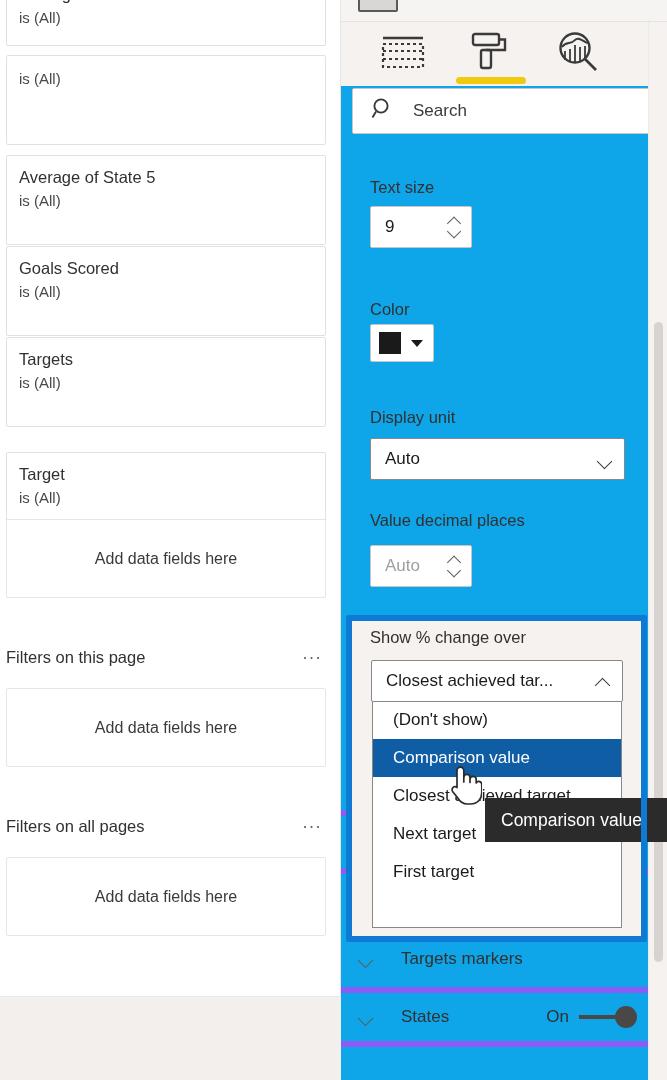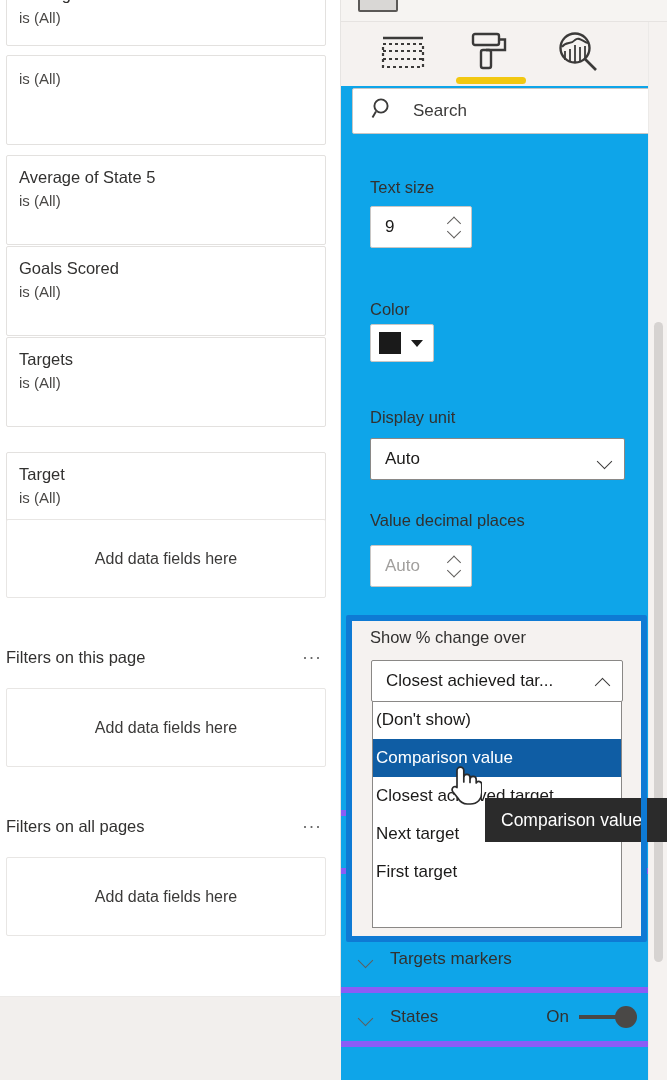--- a/index.html
+++ b/index.html
@@ -182,21 +182,21 @@
   }
   .sect-row .sr-chev {
     width: 14px; height: 9px; position: relative; margin-left: 18px; flex: none;
   }
   .sect-row .sr-chev::before {
     content: ""; position: absolute; left: 1px; top: 0;
     width: 10px; height: 10px;
     border-right: 1.6px solid #605e5c; border-bottom: 1.6px solid #605e5c;
     transform: rotate(45deg);
   }
-  .sect-row .sr-label { font-size: 17px; color: #323130; margin-left: 17px; }
+  .sect-row .sr-label { font-size: 17px; color: #323130; margin-left: 28px; }
   .sect-row .sr-right { margin-left: auto; display: flex; align-items: center; gap: 10px; margin-right: 30px; }
   .sect-row .sr-state { font-size: 17px; color: #323130; }
   .toggle { width: 58px; height: 22px; position: relative; }
   .toggle .t-track {
     position: absolute; left: 0; top: 9px; width: 44px; height: 4px; background: #4a4846;
   }
   .toggle .t-knob {
     position: absolute; right: 0; top: 0; width: 22px; height: 22px;
     border-radius: 50%; background: #4a4846;
   }
@@ -216,21 +216,21 @@
   }
 
   
   #dropdown-list {
     position: absolute; left: 372px; top: 700px;
     width: 250px; height: 228px;
     background: #ffffff; border: 1px solid #8a8886;
   }
   .dd-item {
     height: 38px; display: flex; align-items: center;
-    padding-left: 3px;
+    padding-left: 20px;
     font-size: 17px; color: #1b1a19;
     white-space: nowrap; overflow: hidden;
   }
   .dd-item.selected { background: #0f5da4; color: #ffffff; }
 
   
   #tooltip {
     position: absolute; left: 485px; top: 798px;
     height: 44px; padding: 0 16px;
     background: #2b2b2b; color: #ffffff;

